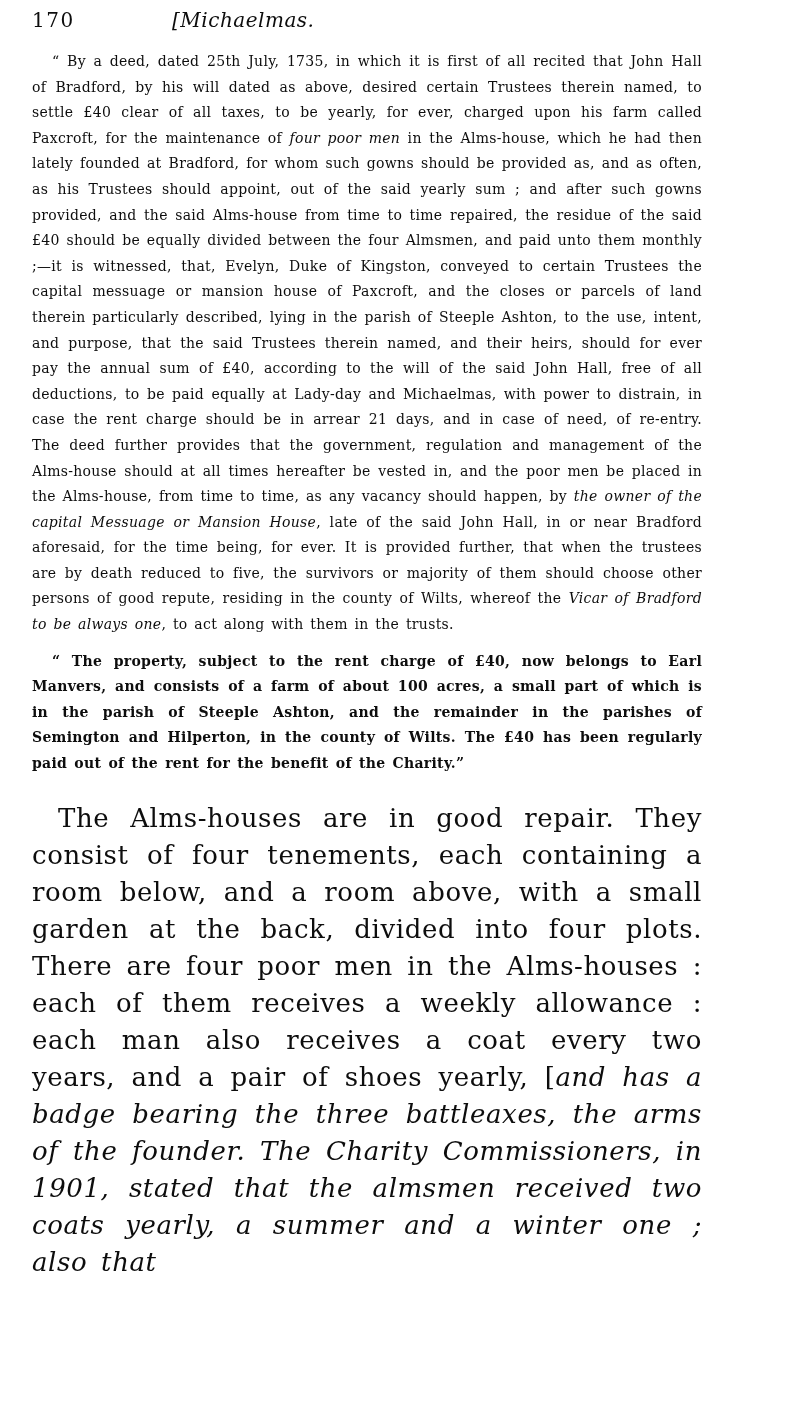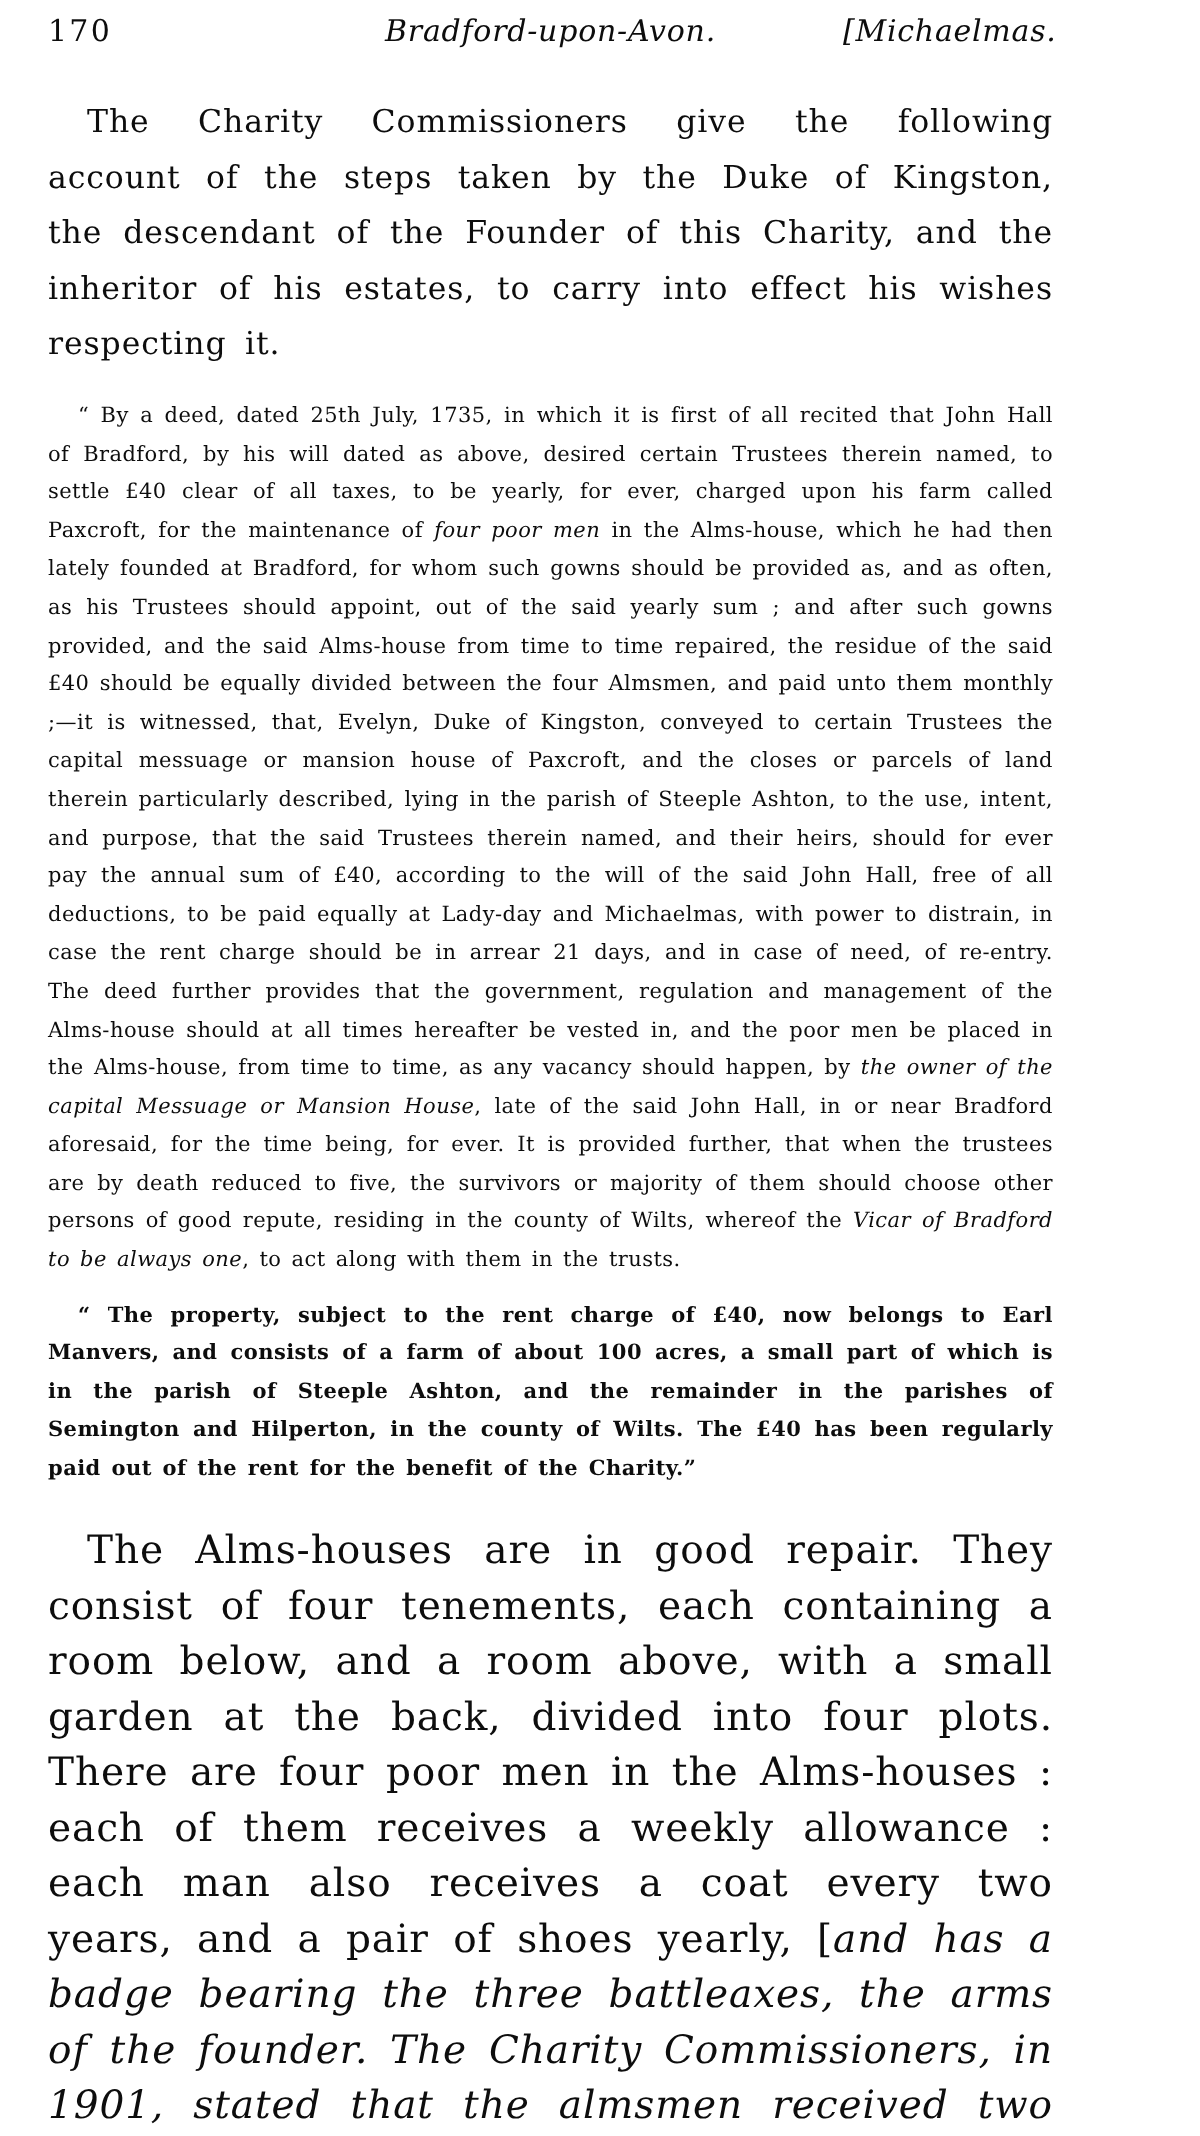--- a/index.html
+++ b/index.html
@@ -72,25 +72,23 @@
   }
   .it { font-style: italic; }
 </style>
 </head>
 <body>
 
 <div class="page">
 
   <header class="page-header">
     <span class="page-num">170</span>
-    <span class="running-title">Bradford-upon-Avon.</span>
     <span class="section-label">[Michaelmas.</span>
   </header>
 
-  <p class="intro"><span>The Charity Commissioners give the following account of the steps taken by the Duke of Kingston, the descendant of the Founder of this Charity, and the inheritor of his estates, to carry into effect his wishes respecting it.</span></p>
 
   <p class="smalltype"><span>“ By a deed, dated 25th July, 1735, in which it is first of all recited that John Hall of Bradford, by his will dated as above, desired certain Trustees therein named, to settle £40 clear of all taxes, to be yearly, for ever, charged upon his farm called Paxcroft, for the maintenance of </span><span class="it">four poor men</span><span> in the Alms-house, which he had then lately founded at Bradford, for whom such gowns should be provided as, and as often, as his Trustees should appoint, out of the said yearly sum ; and after such gowns provided, and the said Alms-house from time to time repaired, the residue of the said £40 should be equally divided between the four Almsmen, and paid unto them monthly ;—it is witnessed, that, Evelyn, Duke of Kingston, conveyed to certain Trustees the capital messuage or mansion house of Paxcroft, and the closes or parcels of land therein particularly described, lying in the parish of Steeple Ashton, to the use, intent, and purpose, that the said Trustees therein named, and their heirs, should for ever pay the annual sum of £40, according to the will of the said John Hall, free of all deductions, to be paid equally at Lady-day and Michaelmas, with power to distrain, in case the rent charge should be in arrear 21 days, and in case of need, of re-entry.  The deed further provides that the government, regulation and management of the Alms-house should at all times hereafter be vested in, and the poor men be placed in the Alms-house, from time to time, as any vacancy should happen, by </span><span class="it">the owner of the capital Messuage or Mansion House</span><span>, late of the said John Hall, in or near Bradford aforesaid, for the time being, for ever.  It is provided further, that when the trustees are by death reduced to five, the survivors or majority of them should choose other persons of good repute, residing in the county of Wilts, whereof the </span><span class="it">Vicar of Bradford to be always one</span><span>, to act along with them in the trusts.</span></p>
 
   <p class="smalltype second"><span>“ The property, subject to the rent charge of £40, now belongs to Earl Manvers, and consists of a farm of about 100 acres, a small part of which is in the parish of Steeple Ashton, and the remainder in the parishes of Semington and Hilperton, in the county of Wilts.  The £40 has been regularly paid out of the rent for the benefit of the Charity.”</span></p>
 
   <p class="closing"><span>The Alms-houses are in good repair.  They consist of four tenements, each containing a room below, and a room above, with a small garden at the back, divided into four plots. There are four poor men in the Alms-houses : each of them receives a weekly allowance : each man also receives a coat every two years, and a pair of shoes yearly, [</span><span class="it">and has a badge bearing the three battleaxes, the arms of the founder.  The Charity Commissioners, in 1901, stated that the almsmen received two coats yearly, a summer and a winter one ; also that</span></p>
 
 </div>
 
 </body></html>

